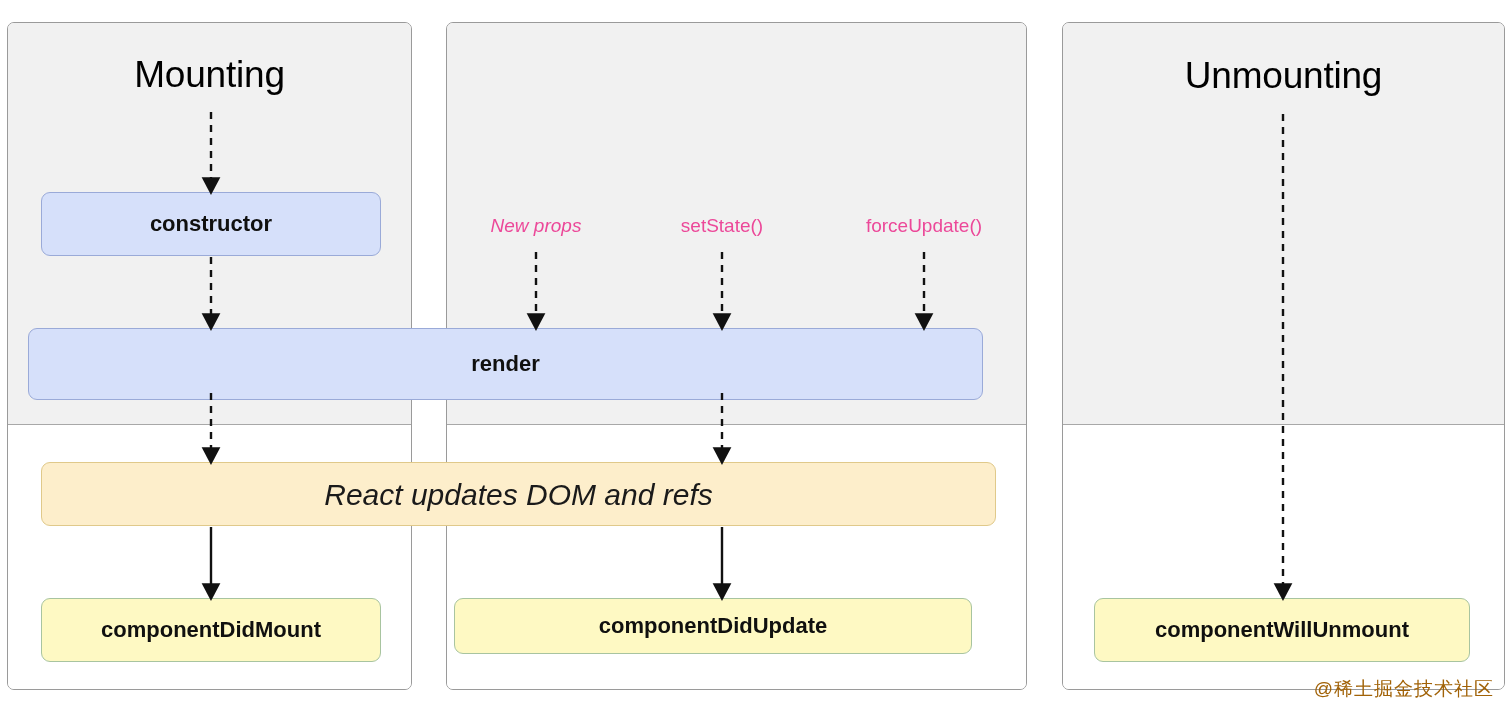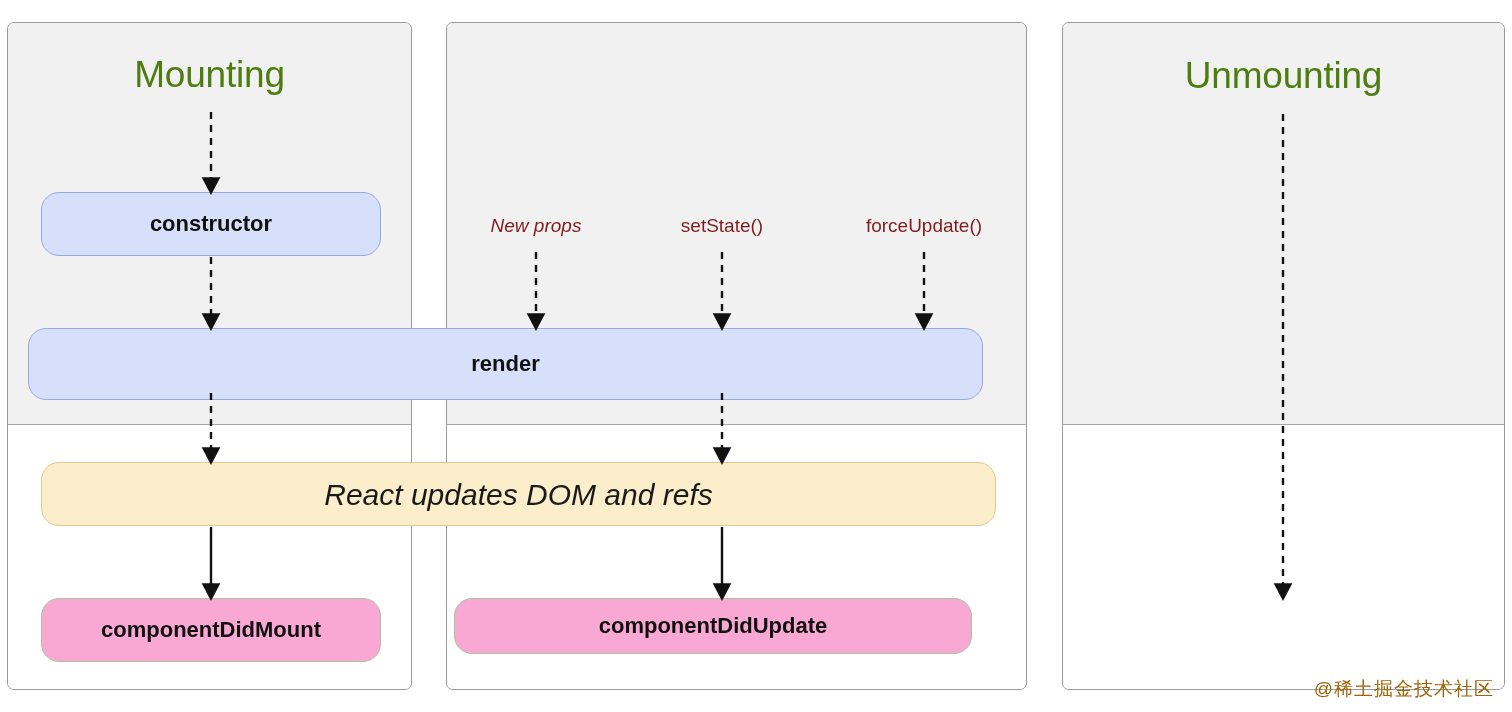--- a/index.html
+++ b/index.html
@@ -45,66 +45,66 @@
     bottom: 0;
     background: #ffffff;
   }
 
   .phase-title {
     position: absolute;
     width: 100%;
     text-align: center;
     font-size: 37px;
     font-weight: 400;
-    color: #4d7c0f;
+    color: #000000;
     letter-spacing: -0.2px;
     line-height: 1;
     white-space: nowrap;
   }
 
   
   .node {
     position: absolute;
     box-sizing: border-box;
     display: flex;
     align-items: center;
     justify-content: center;
-    border-radius: 18px;
+    border-radius: 9px;
     text-align: center;
     line-height: 1.1;
   }
   .node-blue {
     background: #d6e0fa;
     border: 1.6px solid #9aaad8;
     color: #10100f;
     font-weight: 700;
     font-size: 22px;
   }
   .node-green {
-    background: #f9a8d4;
+    background: #fef9c3;
     border: 1.6px solid #a8c4a0;
     color: #10100f;
     font-weight: 700;
     font-size: 22px;
   }
   .node-yellow {
     background: #fdeecb;
     border: 1.6px solid #e0c98a;
     color: #1a1a1a;
     font-style: italic;
     font-weight: 400;
     font-size: 30px;
   }
 
   
   .trigger-label {
     position: absolute;
     text-align: center;
     font-size: 19px;
-    color: #7f1d1d;
+    color: #ec4899;
     white-space: nowrap;
     line-height: 1;
   }
   .trigger-label.italic { font-style: italic; }
 
   
   #arrows {
     position: absolute;
     left: 0;
     top: 0;
@@ -149,20 +149,21 @@
   <div class="trigger-label" style="left:824px; top:216px; width:200px;">forceUpdate()</div>
 
   <div class="node node-green" style="left:454px; top:598px; width:518px; height:56px;">componentDidUpdate</div>
 
   <div class="panel" style="left:1062px; top:22px; width:443px; height:668px;">
     <div class="panel-render-zone" style="height:402px;"></div>
     <div class="panel-commit-zone" style="height:264px;"></div>
   </div>
   <div class="phase-title" style="left:1062px; top:57px; width:443px;">Unmounting</div>
 
+  <div class="node node-green" style="left:1094px; top:598px; width:376px; height:64px;">componentWillUnmount</div>
 
   <div class="node node-blue" style="left:28px; top:328px; width:955px; height:72px;">render</div>
 
   <div class="node node-yellow" style="left:41px; top:462px; width:955px; height:64px;">React updates DOM and refs</div>
 
   <svg id="arrows" viewBox="0 0 1512 712" xmlns="http://www.w3.org/2000/svg">
     <defs>
       <marker id="ah" markerWidth="9" markerHeight="9" refX="3.6" refY="4.5" orient="auto" markerUnits="strokeWidth">
         <path d="M0,0.6 L7.4,4.5 L0,8.4 z" fill="#111111"></path>
       </marker>

